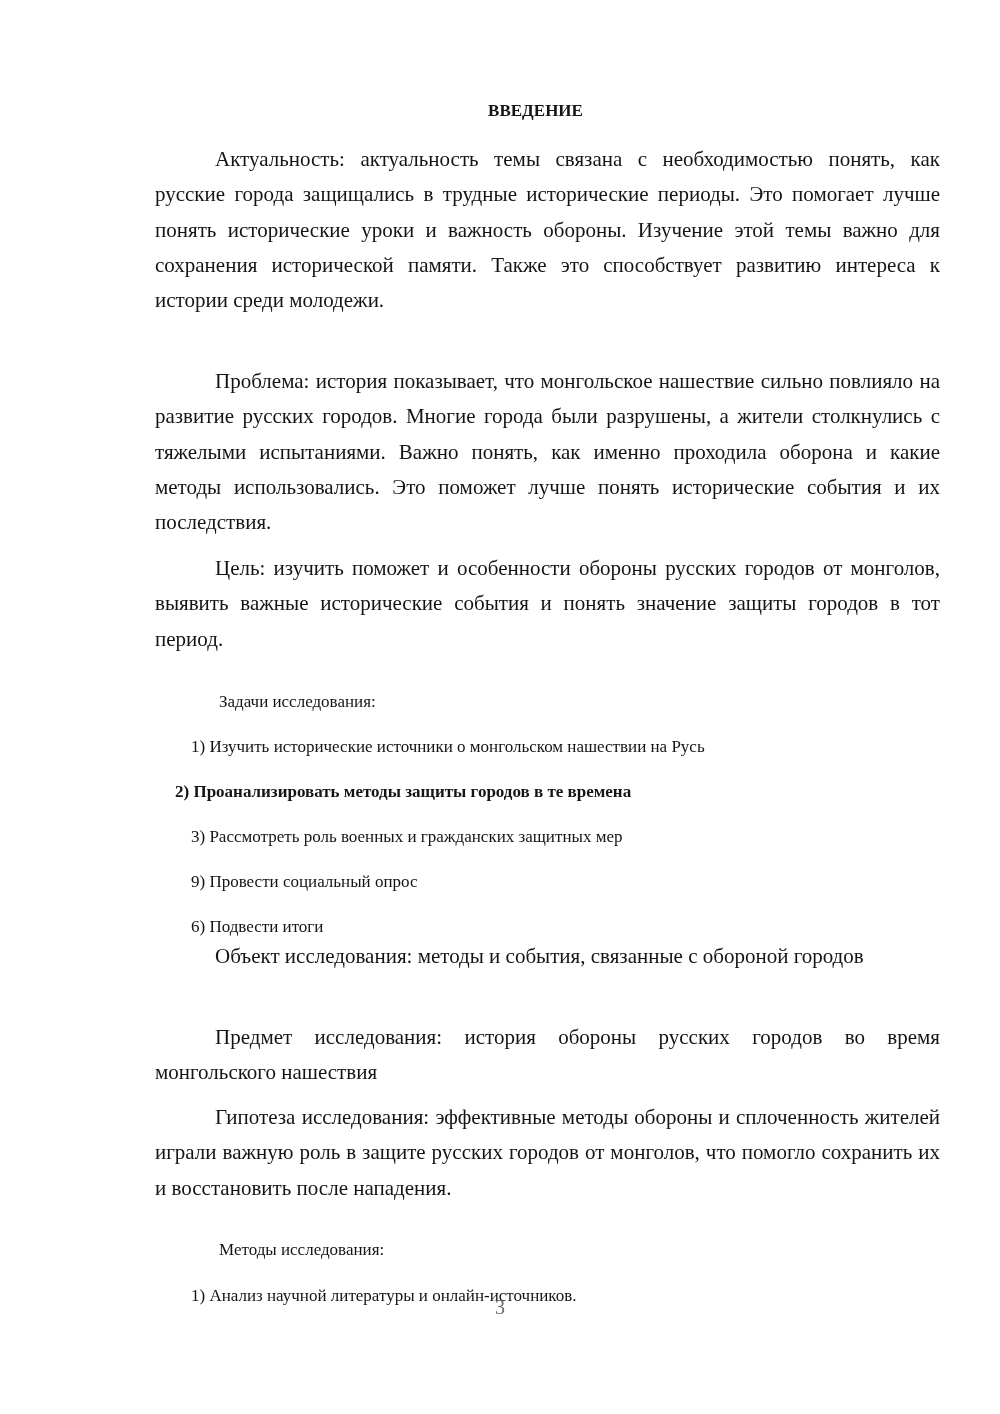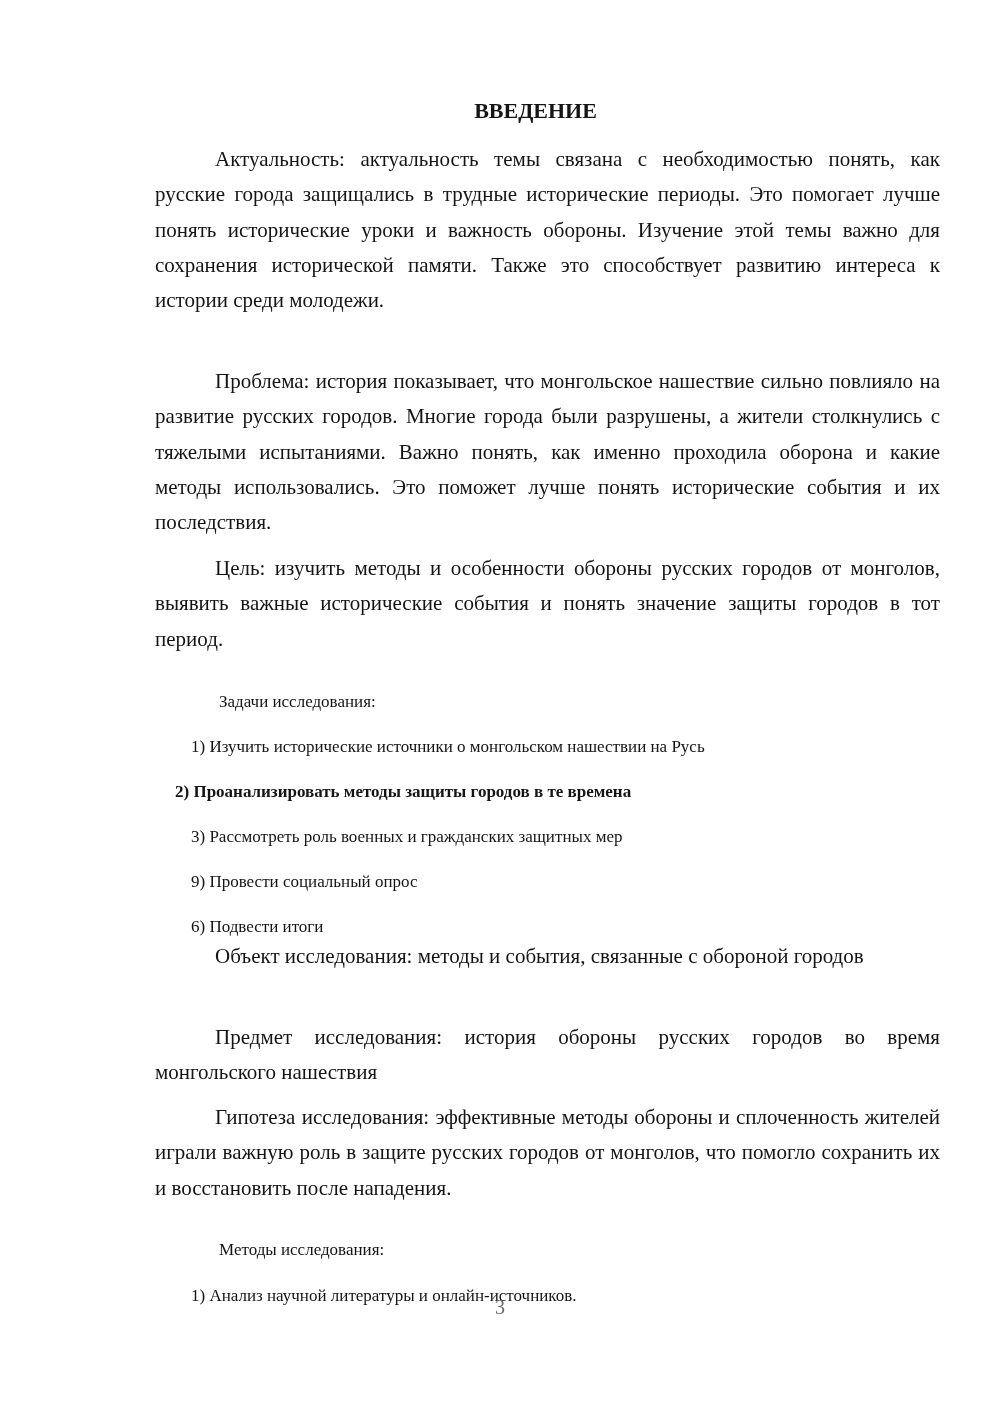--- a/index.html
+++ b/index.html
@@ -4,21 +4,21 @@
 <style>
   html, body { margin: 0; padding: 0; background: #ffffff; }
   body {
     width: 1000px; height: 1414px; position: relative; overflow: hidden;
     font-family: "Liberation Serif", "DejaVu Serif", serif;
     color: #141414;
   }
   .page { position: absolute; left: 143px; top: 0; width: 785px; }
   .title {
     position: absolute; left: 0; top: 96px; width: 785px;
-    text-align: center; font-weight: bold; font-size: 22px; line-height: 30px;
+    text-align: center; font-weight: bold; font-size: 17px; line-height: 30px;
   }
   .para {
     position: absolute; left: 12px; width: 785px;
     font-size: 21px; line-height: 35.3px;
     text-align: justify; text-indent: 60px; margin: 0;
   }
   .lastline-left { text-align-last: left; }
   .plain {
     position: absolute; font-size: 17px; line-height: 35px; white-space: nowrap; margin: 16px;
   }
@@ -30,21 +30,21 @@
 </head>
 <body>
 
 <div class="page">
   <div class="title">ВВЕДЕНИЕ</div>
 
   <p class="para lastline-left" style="top:142px;">Актуальность: актуальность темы связана с необходимостью понять, как русские города защищались в трудные исторические периоды. Это помогает лучше понять исторические уроки и важность обороны. Изучение этой темы важно для сохранения исторической памяти. Также это способствует развитию интереса к истории среди молодежи.</p>
 
   <p class="para lastline-left" style="top:364px;">Проблема: история показывает, что монгольское нашествие сильно повлияло на развитие русских городов. Многие города были разрушены, а жители столкнулись с тяжелыми испытаниями. Важно понять, как именно проходила оборона и какие методы использовались. Это поможет лучше понять исторические события и их последствия.</p>
 
-  <p class="para lastline-left" style="top:551px;">Цель: изучить методы и особенности обороны русских городов от монголов, выявить важные исторические события и понять значение защиты городов в тот период.</p>
+  <p class="para lastline-left" style="top:551px;">Цель: изучить поможет и особенности обороны русских городов от монголов, выявить важные исторические события и понять значение защиты городов в тот период.</p>
 
   <p class="plain" style="left:60px; top:668px;">Задачи исследования:</p>
 
   <p class="plain" style="left:32px; top:713px;">1) Изучить исторические источники о монгольском нашествии на Русь</p>
   <p class="plain" style="left:16px; top:758px;font-weight:bold;">2) Проанализировать методы защиты городов в те времена</p>
   <p class="plain" style="left:32px; top:803px;">3) Рассмотреть роль военных и гражданских защитных мер</p>
   <p class="plain" style="left:32px; top:848px;">9) Провести социальный опрос</p>
   <p class="plain" style="left:32px; top:893px;">6) Подвести итоги</p>
 
   <p class="para lastline-left" style="top:939px;">Объект исследования: методы и события, связанные с обороной городов</p>

